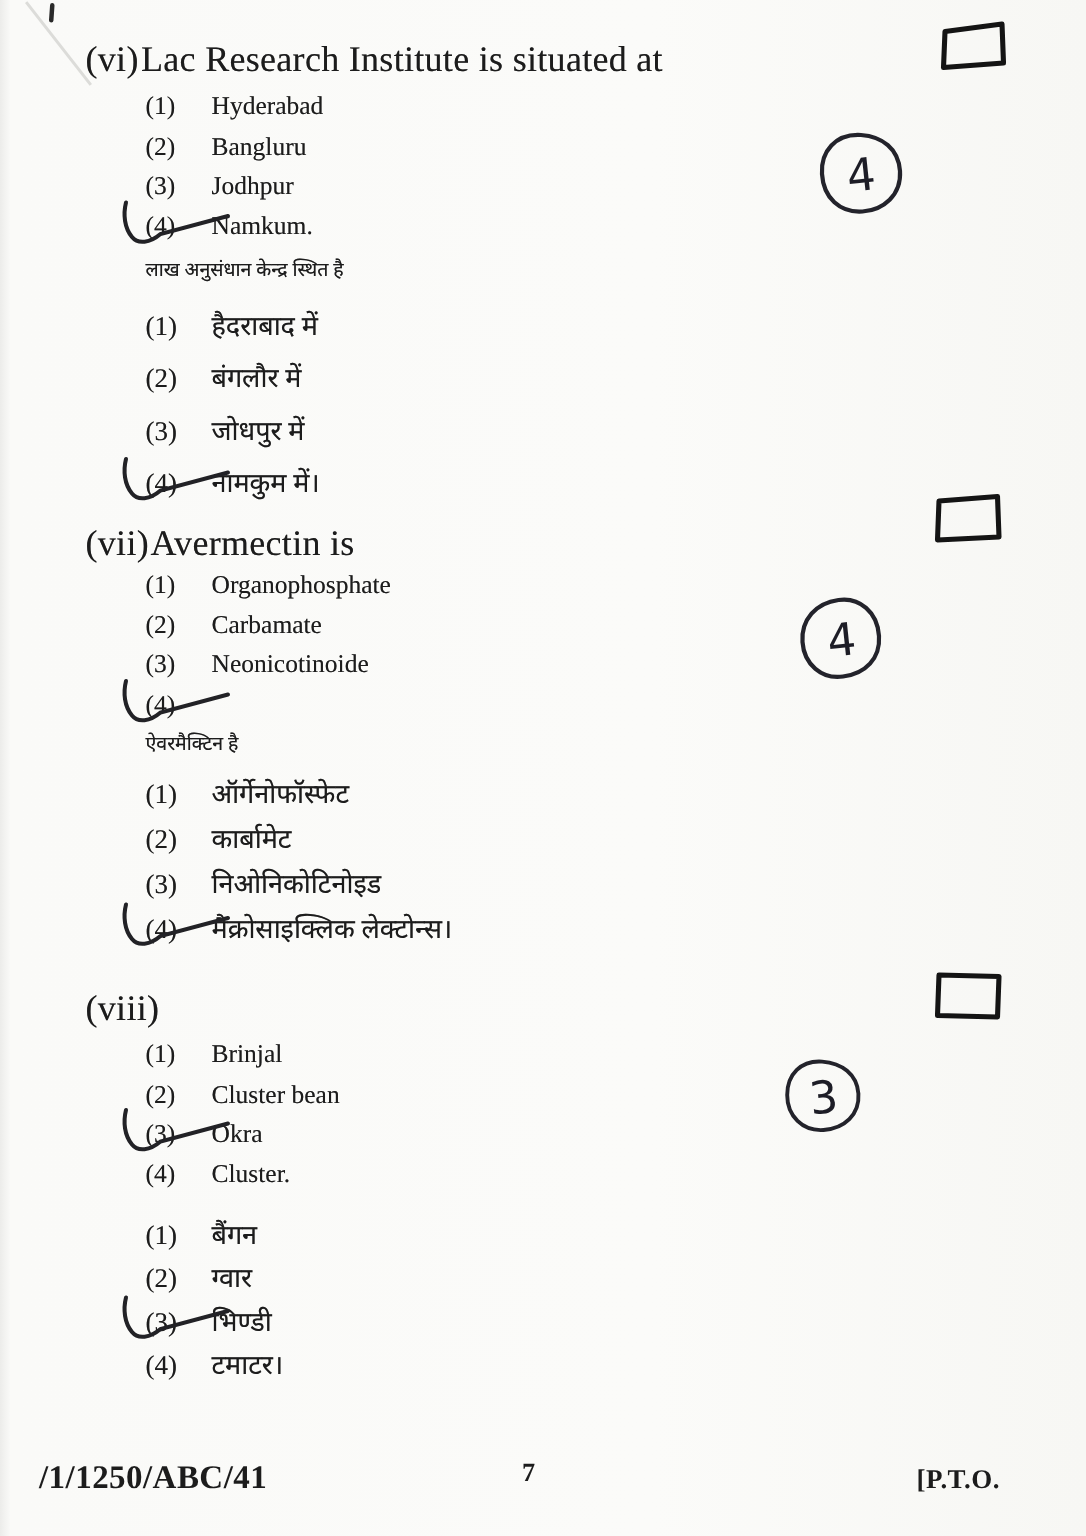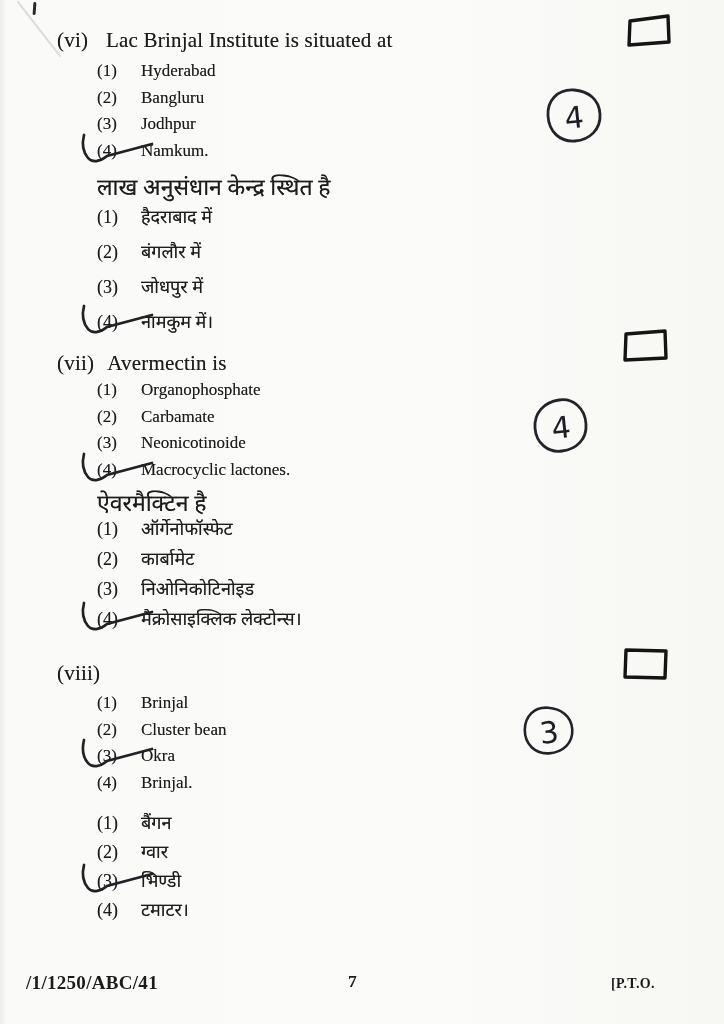--- a/index.html
+++ b/index.html
@@ -7,62 +7,62 @@
     width:724px;height:1024px;position:relative;overflow:hidden;
     background:#fafaf7;
     font-family:"Liberation Serif", serif;
     color:#1c1c1c;
   }
   .page{position:absolute;inset:0;background:linear-gradient(90deg,#ececea 0px,#fafaf8 7px,#fbfbf9 60%,#f7f7f4 100%);}
   .scan-curl{position:absolute;left:38px;top:-6px;width:2px;height:70px;background:#cfcfcc;transform:rotate(-38deg);opacity:.7;}
   .pen-mark{position:absolute;left:33px;top:2px;width:2.5px;height:13px;background:#2a2a2a;border-radius:2px;transform:rotate(4deg);}
 
   .q{position:absolute;left:57px;width:540px;}
-  .qhead{display:flex;gap:13px;font-size:21px;line-height:30px;letter-spacing:.2px;text-shadow:0 0 .4px rgba(20,20,20,.55);}
+  .qhead{display:flex;gap:1px;font-size:24px;line-height:30px;letter-spacing:.2px;text-shadow:0 0 .4px rgba(20,20,20,.55);}
   .qnum{min-width:36px;}
   .opts{margin-left:40px;}
   .opt{display:flex;gap:17px;align-items:baseline;text-shadow:0 0 .4px rgba(20,20,20,.5);}
   .opt .onum{min-width:27px;position:relative;display:inline-block;}
   .en .opt{height:26.5px;font-size:17px;}
-  .hi-q{margin-left:40px;font-size:23px;height:30px;text-shadow:0 0 .4px rgba(20,20,20,.55);}
+  .hi-q{margin-left:40px;font-size:13px;height:30px;text-shadow:0 0 .4px rgba(20,20,20,.55);}
   .hi .opt{font-size:18px;}
   .h34 .opt{height:35px;}
   .h31 .opt{height:30px;}
   .h29 .opt{height:29px;}
   .tick{position:absolute;left:-19px;top:-8px;width:78px;height:33px;pointer-events:none;}
   .tick path{fill:none;stroke:#222226;stroke-width:2.7;stroke-linecap:round;}
 
   .answer-box{position:absolute;width:46px;height:36px;}
   .answer-box svg{width:100%;height:100%;}
   .answer-box path{fill:none;stroke:#141414;stroke-width:3.4;stroke-linejoin:round;}
 
   .score-circle{position:absolute;width:60px;height:58px;}
   .score-circle svg{position:absolute;inset:0;width:100%;height:100%;}
   .score-circle path{fill:none;stroke:#23232b;stroke-width:2.8;stroke-linecap:round;}
   .score-val{
     position:absolute;inset:0;display:flex;align-items:center;justify-content:center;
     font-family:"DejaVu Sans", sans-serif;font-size:30px;color:#1d1d26;
     transform:rotate(-6deg);padding-top:2px;
   }
 
-  .footer-code{position:absolute;left:26px;top:972px;font-size:19px;font-weight:bold;letter-spacing:.3px;}
+  .footer-code{position:absolute;left:26px;top:972px;font-size:22px;font-weight:bold;letter-spacing:.3px;}
   .page-number{position:absolute;left:348px;top:971px;font-size:17.5px;font-weight:bold;}
-  .pto{position:absolute;left:611px;top:976px;font-size:14px;font-weight:bold;letter-spacing:.3px;}
+  .pto{position:absolute;left:611px;top:976px;font-size:18px;font-weight:bold;letter-spacing:.3px;}
 </style>
 </head>
 <body>
 
 <div class="page"></div>
 <div class="scan-curl"></div>
 <div class="pen-mark"></div>
 
 <div class="q" style="top:25px">
   <div class="qhead">
     <span class="qnum">(vi)</span>
-    <span>Lac Brinjal Institute is situated at</span>
+    <span>Lac Research Institute is situated at</span>
   </div>
   <div class="opts en">
     <div class="opt" style="margin-top:6px">
       <span class="onum"><span>(1)</span></span>
       <span>Hyderabad</span>
     </div>
     <div class="opt">
       <span class="onum"><span>(2)</span></span>
       <span>Bangluru</span>
     </div>
@@ -124,21 +124,20 @@
       <span class="onum"><span>(3)</span></span>
       <span>Neonicotinoide</span>
     </div>
     <div class="opt">
       <span class="onum">
         <svg class="tick" viewBox="0 0 78 33">
             <path d="M6,2 C4,10 5,19 10,25 C14,30 22,29 29,23 L74,11"></path>
           </svg>
         <span>(4)</span>
       </span>
-      <span>Macrocyclic lactones.</span>
     </div>
   </div>
   <div class="hi-q">ऐवरमैक्टिन है</div>
   <div class="opts hi h31">
     <div class="opt">
       <span class="onum"><span>(1)</span></span>
       <span>ऑर्गेनोफॉस्फेट</span>
     </div>
     <div class="opt">
       <span class="onum"><span>(2)</span></span>
@@ -177,21 +176,21 @@
       <span class="onum">
         <svg class="tick" viewBox="0 0 78 33">
             <path d="M6,2 C4,10 5,19 10,25 C14,30 22,29 29,23 L74,11"></path>
           </svg>
         <span>(3)</span>
       </span>
       <span>Okra</span>
     </div>
     <div class="opt">
       <span class="onum"><span>(4)</span></span>
-      <span>Brinjal.</span>
+      <span>Cluster.</span>
     </div>
   </div>
   <div class="opts hi h29">
     <div class="opt" style="margin-top:11px">
       <span class="onum"><span>(1)</span></span>
       <span>बैंगन</span>
     </div>
     <div class="opt">
       <span class="onum"><span>(2)</span></span>
       <span>ग्वार</span>

